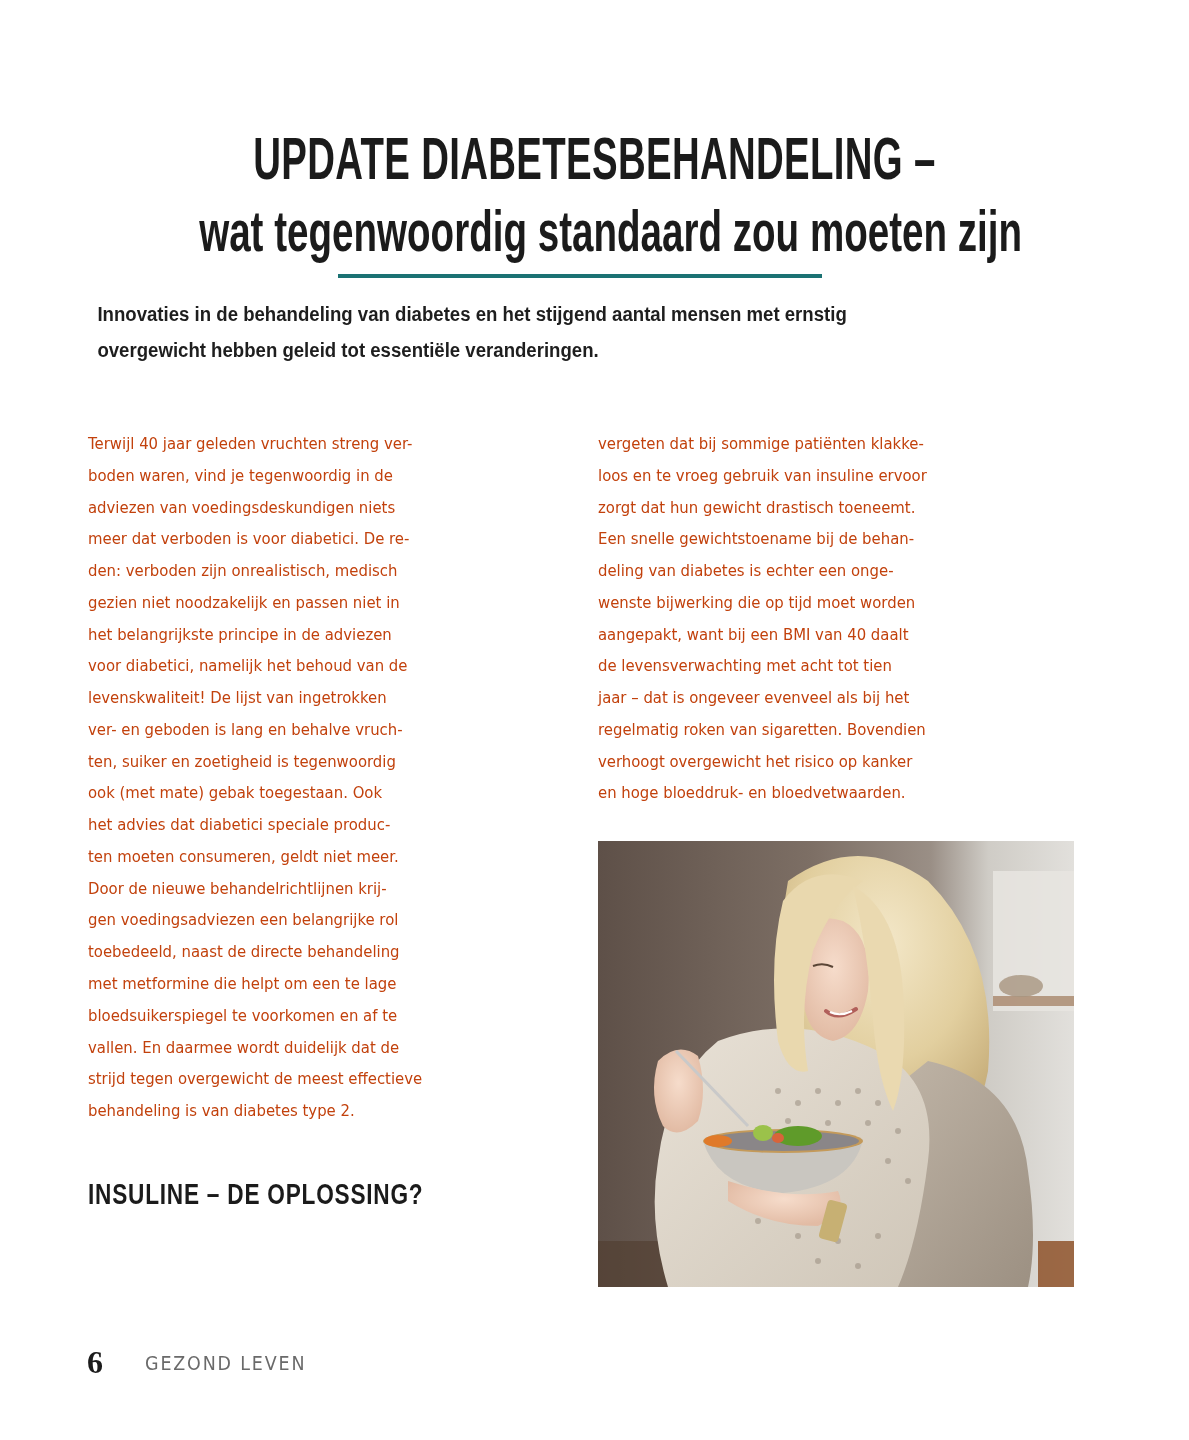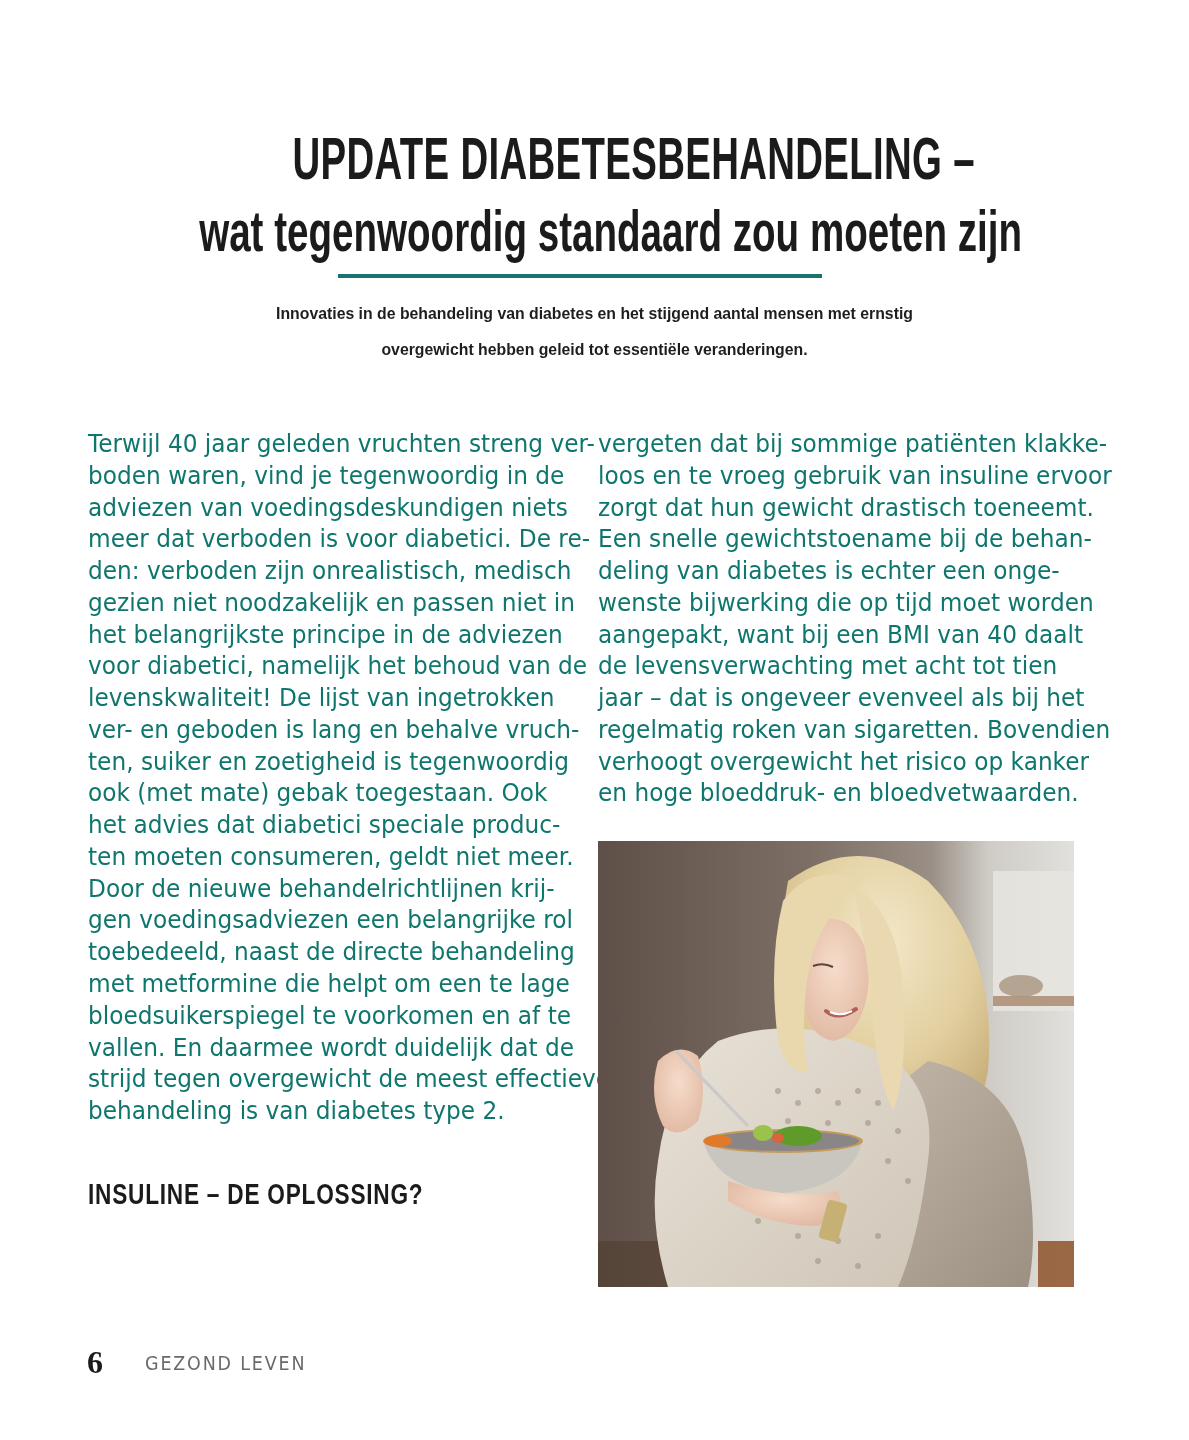--- a/index.html
+++ b/index.html
@@ -21,21 +21,21 @@
       width: 1189px;
       height: 1440px;
     }
 
     
     .title-block {
       position: absolute;
       left: 0;
       top: 124px;
       width: 1189px;
-      text-align: right;
+      text-align: center;
     }
     .title-line {
       display: block;
       white-space: nowrap;
       font-family: "Liberation Sans", "DejaVu Sans", sans-serif;
       font-weight: bold;
       color: #1b1b1b;
       transform-origin: center center;
     }
     .title-line-1 {
@@ -58,42 +58,42 @@
       height: 4px;
       background: #1b7273;
     }
 
     
     .intro {
       position: absolute;
       left: 60px;
       top: 296px;
       width: 1069px;
-      text-align: center;
+      text-align: left;
       font-family: "Liberation Sans", "DejaVu Sans", sans-serif;
       font-weight: bold;
-      font-size: 17px;
+      font-size: 20px;
       line-height: 36px;
       color: #1e1e1e;
     }
     .intro span {
       display: block;
       white-space: nowrap;
       transform: scaleX(0.93);
       transform-origin: center center;
     }
 
     
     .col {
       position: absolute;
       top: 428px;
       font-family: "DejaVu Sans", "Liberation Sans", sans-serif;
-      font-size: 25px;
+      font-size: 16px;
       line-height: 31.76px;
-      color: #0f766e;
+      color: #c2410c;
     }
     .col-left { left: 88px; width: 490px; }
     .col-right { left: 598px; width: 490px; }
     .col .line {
       display: block;
       white-space: nowrap;
       transform: scaleX(0.93);
       transform-origin: left center;
     }
 

